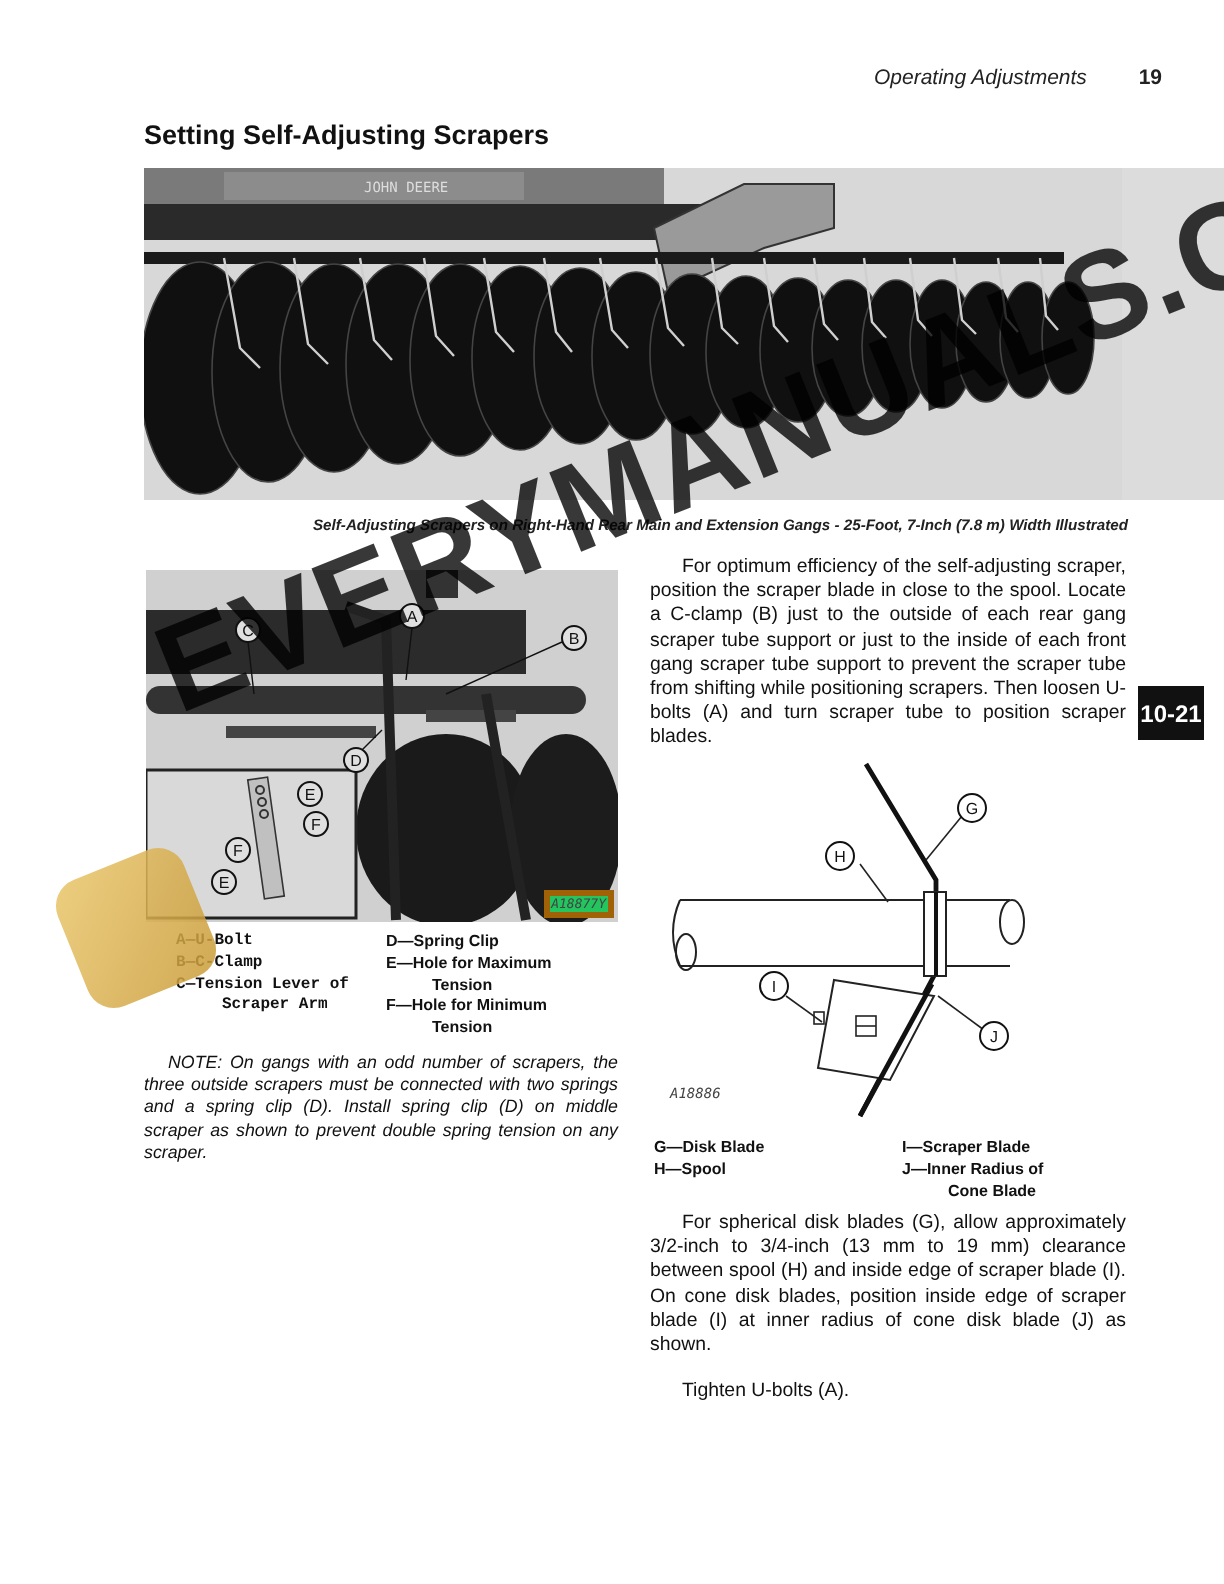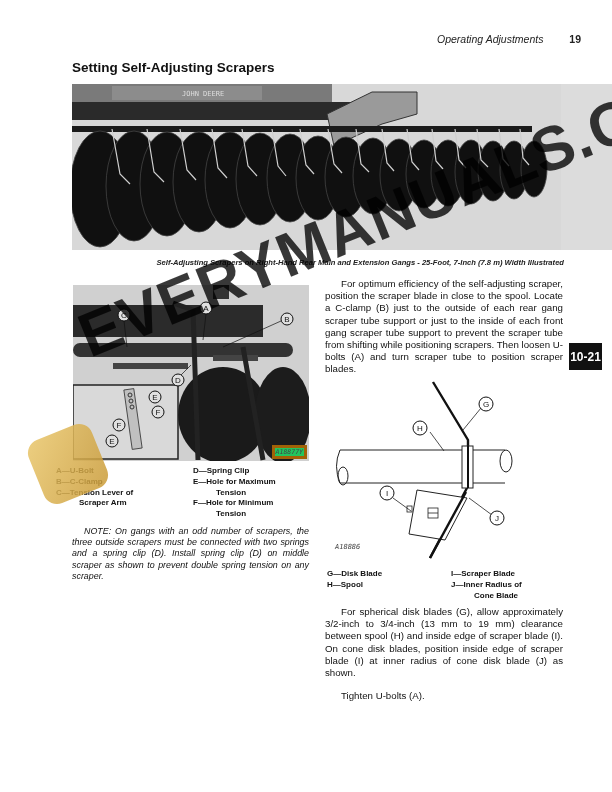--- a/index.html
+++ b/index.html
@@ -146,21 +146,21 @@
     <g stroke="#111" stroke-width="0.7">
       <line x1="133" y1="29" x2="130" y2="55"></line>
       <line x1="208" y1="36" x2="150" y2="62"></line>
       <line x1="51" y1="36" x2="54" y2="62"></line>
       <line x1="108" y1="90" x2="118" y2="80"></line>
     </g>
   </svg>
   <span class="abs fig-id" style="right:2px; bottom:2px;">A18877Y</span>
 </div>
 
-<div class="abs legend" style="top:466px; left:56px;">
+<div class="abs legend" style="top:466px; left:88px;font-family:Liberation Mono, monospace;">
   <div class="item"><span>A</span>—<span>U-Bolt</span></div>
   <div class="item"><span>B</span>—<span>C-Clamp</span></div>
   <div class="item"><span>C</span>—<span>Tension Lever of</span></div>
   <div class="item indent">Scraper Arm</div>
 </div>
 <div class="abs legend" style="top:466px; left:193px;">
   <div class="item"><span>D</span>—<span>Spring Clip</span></div>
   <div class="item"><span>E</span>—<span>Hole for Maximum</span></div>
   <div class="item indent">Tension</div>
   <div class="item"><span>F</span>—<span>Hole for Minimum</span></div>

